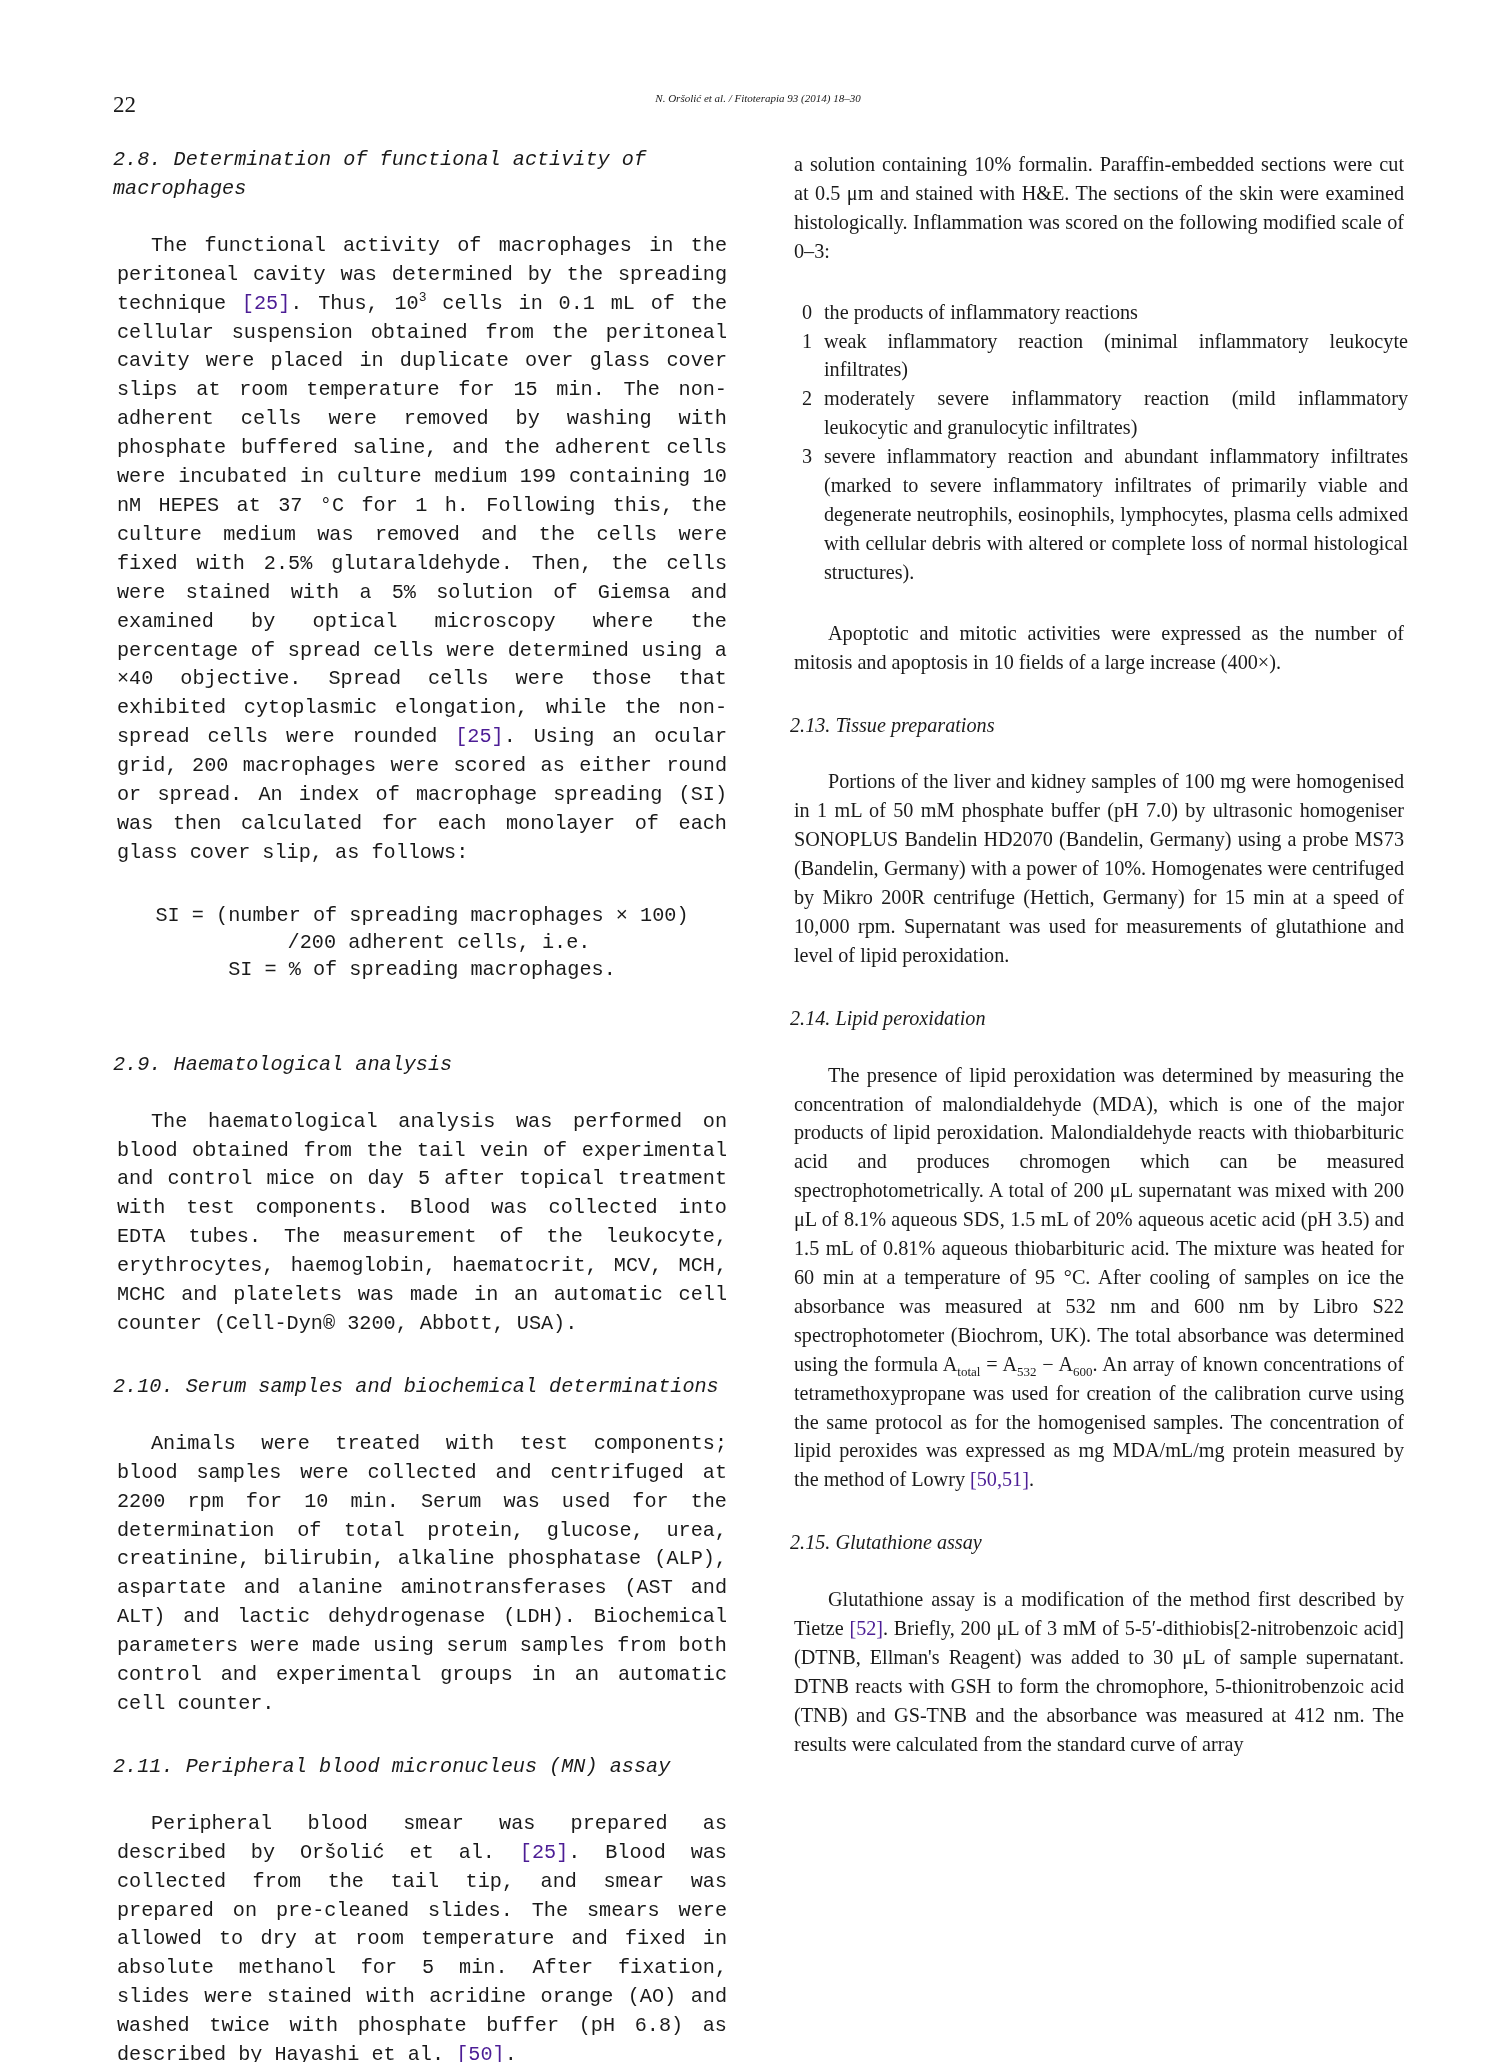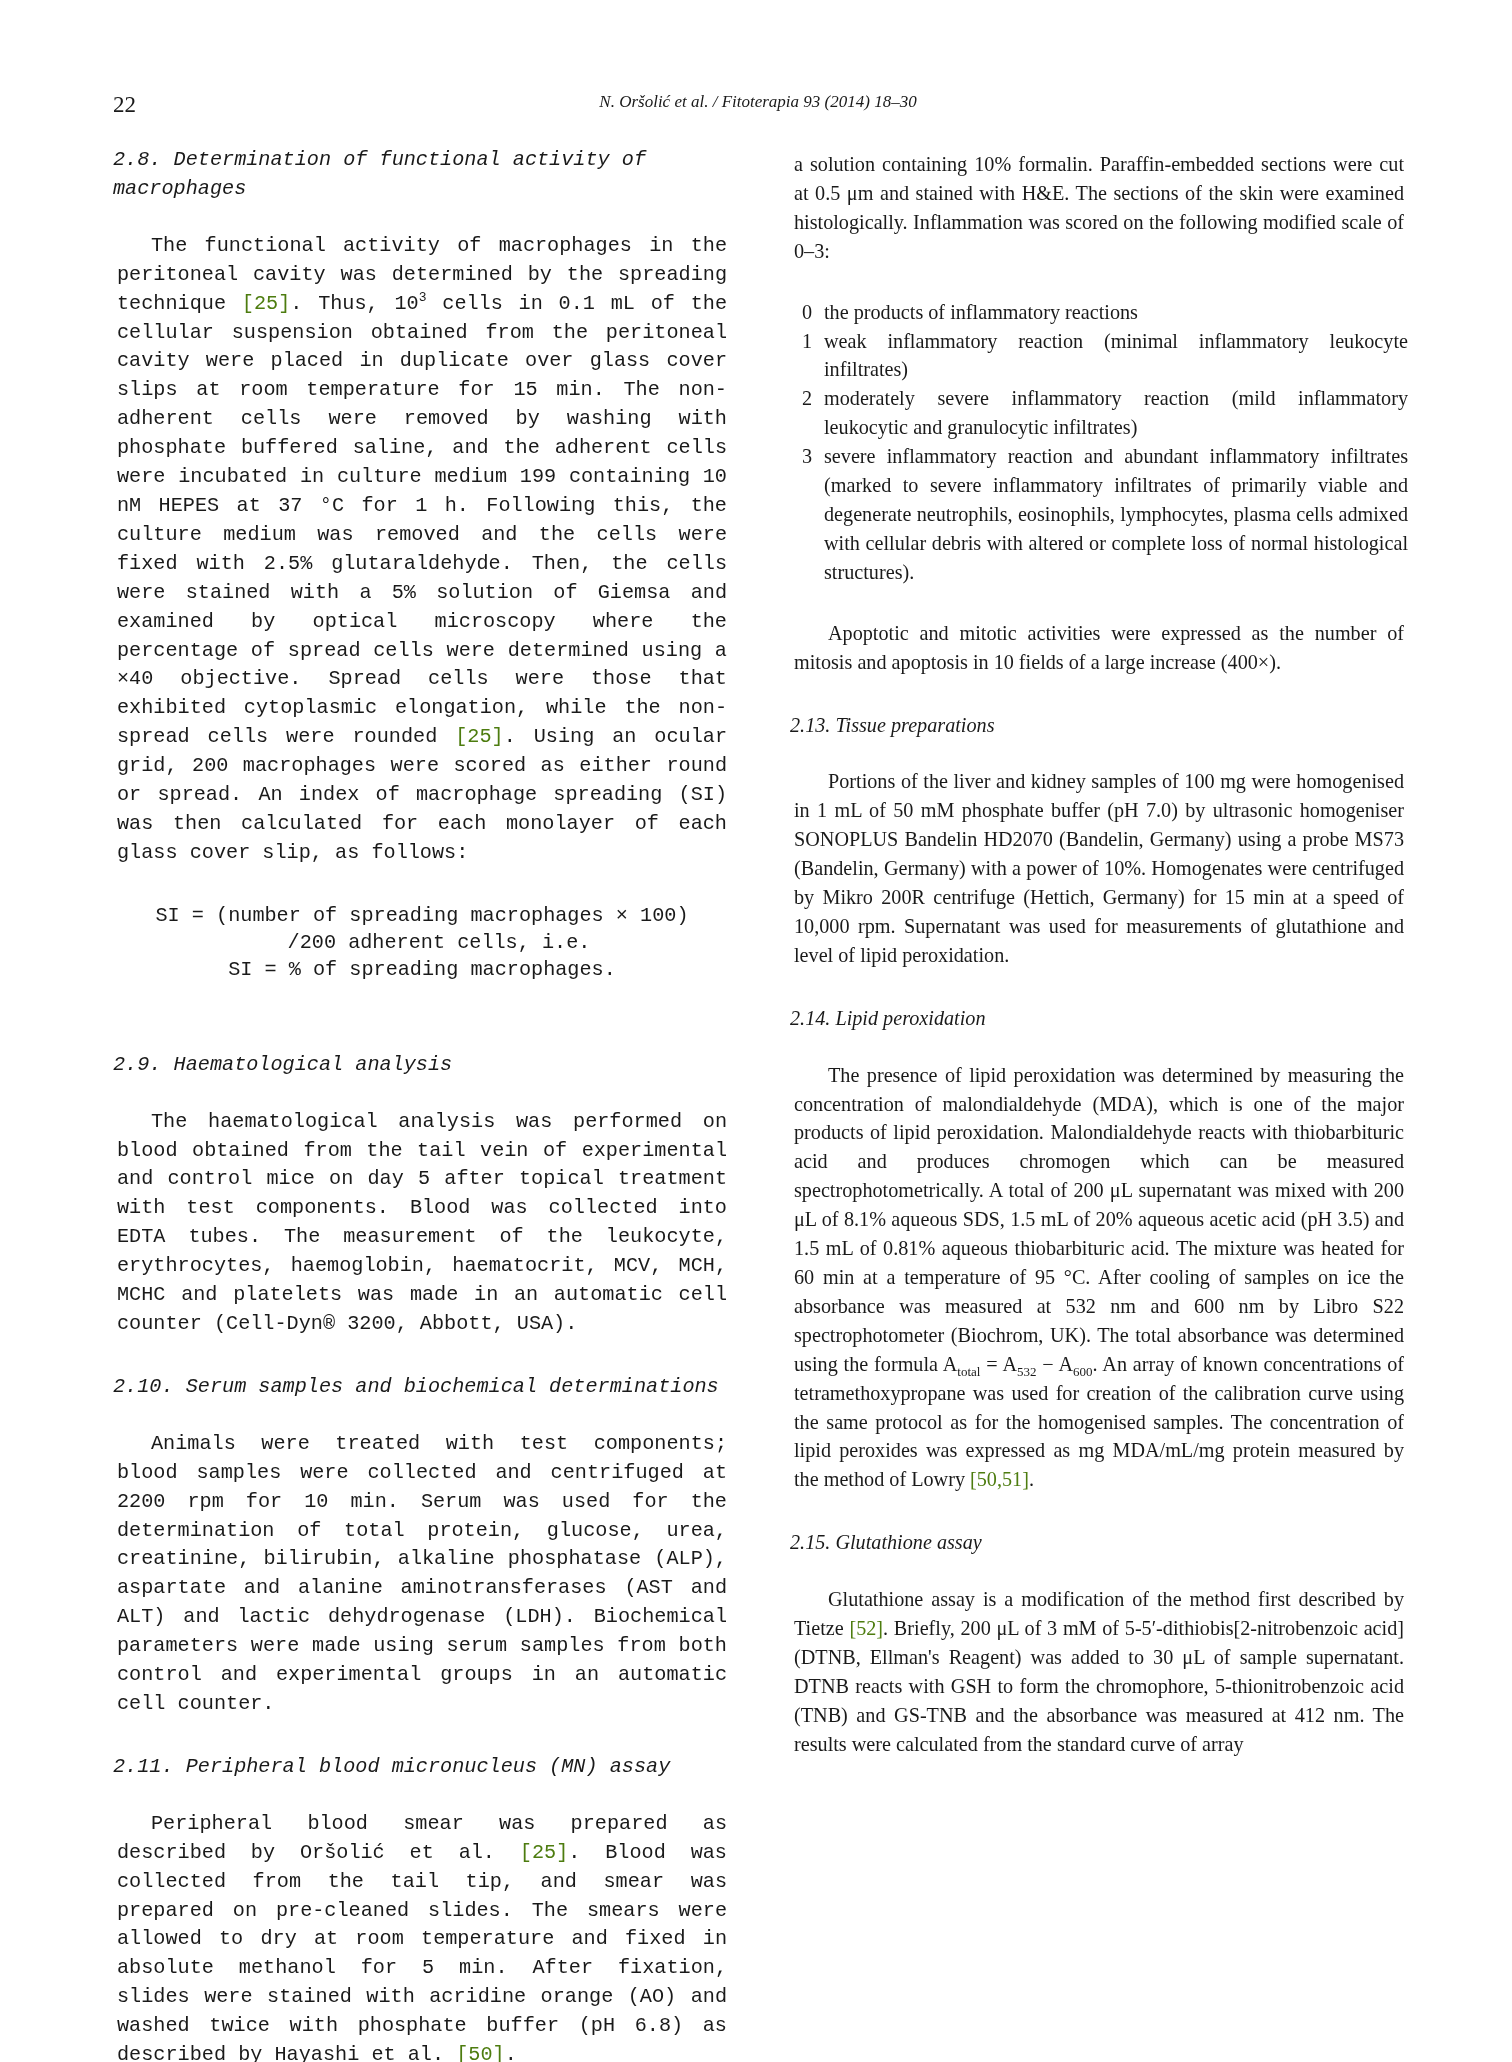--- a/index.html
+++ b/index.html
@@ -13,21 +13,21 @@
     }
     .header {
       position: absolute;
       top: 92px;
       left: 113px;
       width: 1290px;
       height: 26px;
       font-size: 17px;
     }
     .page-num { position: absolute; left: 0; top: 0; font-size: 23px; }
-    .journal { position: absolute; left: 0; right: 0; text-align: center; font-style: italic; font-size: 17px; }
+    .journal { position: absolute; left: 0; right: 0; text-align: center; font-style: italic; font-size: 11px; }
     .col {
       position: absolute;
       top: 146px;
       width: 618px;
       font-size: 20.2px;
       line-height: 28.9px;
     }
     .col-left { left: 113px; font-family: Liberation Mono, monospace; }
     .col-right { left: 790px; }
     .section-title {
@@ -38,21 +38,21 @@
     }
     .para {
       text-indent: 34px;
       text-align: justify;
       margin: 4px;
     }
     .para.noindent { text-indent: 0; }
     .gap-sm { height: 28px; }
     .gap-md { height: 30px; }
     .gap-lg { height: 40px; }
-    .ref { color: #4d7c0f; cursor: pointer; }
+    .ref { color: #4c1d95; cursor: pointer; }
     sup, sub { font-size: 13px; line-height: 0; }
     .formula { margin: 0; line-height: 27px; text-align: center; }
     .formula .line2 { padding-left: 34px; }
     .scale-list { margin: 0; padding: 0; list-style: none; }
     .scale-item { display: flex; text-align: justify; }
     .scale-num { width: 34px; flex: 0 0 34px; text-align: center; }
     .scale-text { flex: 1; }
   </style>
 </head>
 <body>

